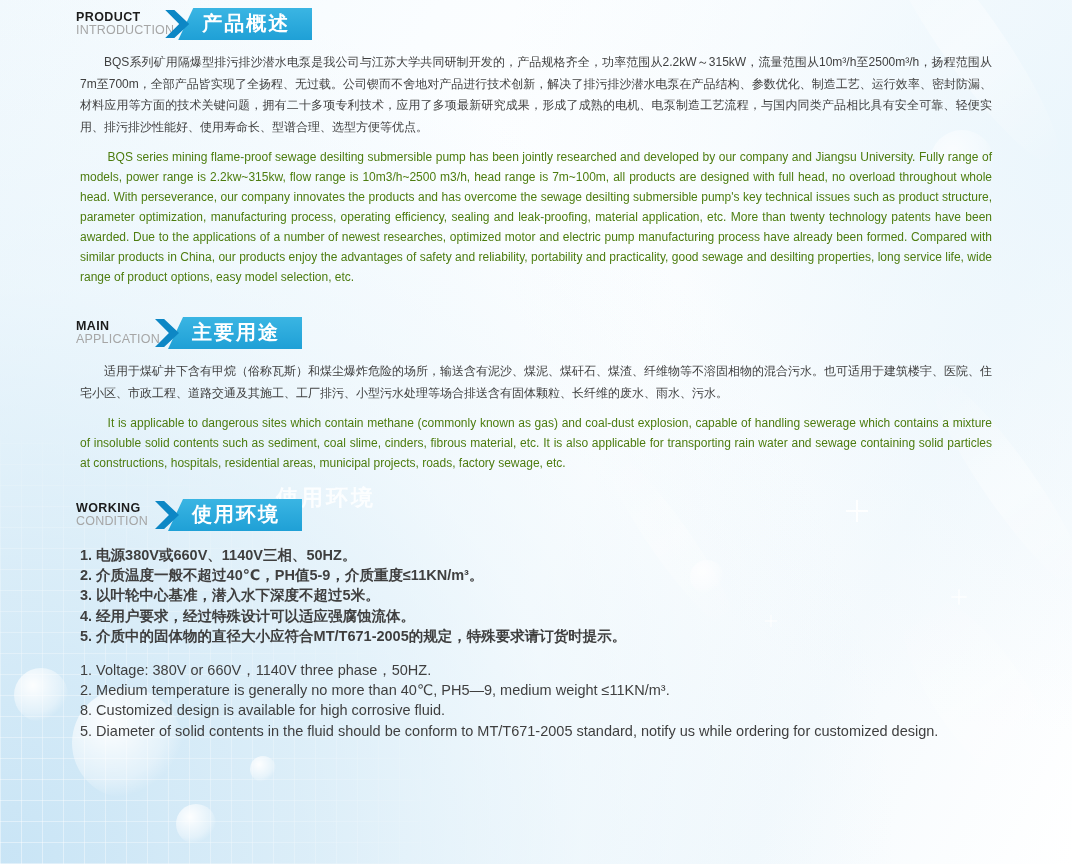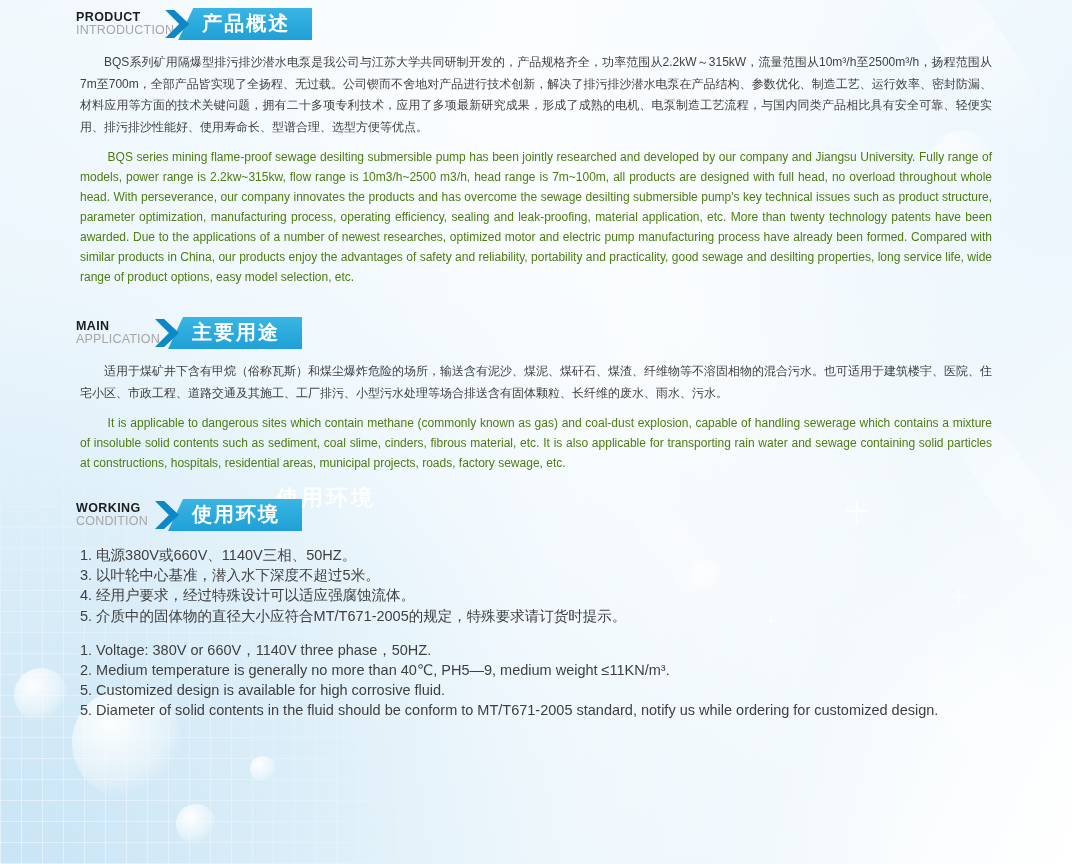--- a/index.html
+++ b/index.html
@@ -107,21 +107,21 @@
   .sec-2 { margin-top: 30px; }
   .sec-3 { margin-top: 26px; }
 
   .cond-list { margin-top: 14px; }
   .cond-list .list-line {
     color: #3f3f3f;
     font-size: 14.5px;
     line-height: 20.2px;
     white-space: nowrap;
   }
-  .cond-list.zh .list-line { line-height: 20.2px; }
+  .cond-list.zh .list-line { line-height: 20.2px; font-weight: bold; }
 </style>
 </head>
 <body>
 
 <div class="deco grid-corner"></div>
 <div class="deco bubble b1"></div>
 <div class="deco bubble b2"></div>
 <div class="deco bubble b3"></div>
 <div class="deco bubble b4"></div>
 <div class="deco bubble b5"></div>
@@ -173,25 +173,26 @@
         <span class="lbl-bottom">CONDITION</span>
       </div>
       <div class="banner-wrap">
         <span class="banner-ghost">使用环境</span>
         <span class="banner-chevron"></span>
         <span class="sec-banner">使用环境</span>
       </div>
     </div>
     <div class="cond-list zh">
         <div class="list-line">1. 电源380V或660V、1140V三相、50HZ。</div>
+        <div class="list-line">2. 介质温度一般不超过40℃，PH值5-9，介质重度≤11KN/m³。</div>
         <div class="list-line">3. 以叶轮中心基准，潜入水下深度不超过5米。</div>
         <div class="list-line">4. 经用户要求，经过特殊设计可以适应强腐蚀流体。</div>
         <div class="list-line">5. 介质中的固体物的直径大小应符合MT/T671-2005的规定，特殊要求请订货时提示。</div>
       </div>
     <div class="cond-list en">
         <div class="list-line">1. Voltage: 380V or 660V，1140V three phase，50HZ.</div>
         <div class="list-line">2. Medium temperature is generally no more than 40℃, PH5—9, medium weight ≤11KN/m³.</div>
-        <div class="list-line">5. Customized design is available for high corrosive fluid.</div>
+        <div class="list-line">8. Customized design is available for high corrosive fluid.</div>
         <div class="list-line">5. Diameter of solid contents in the fluid should be conform to MT/T671-2005 standard, notify us while ordering for customized design.</div>
       </div>
   </div>
 
 </div>
 
 </body></html>

